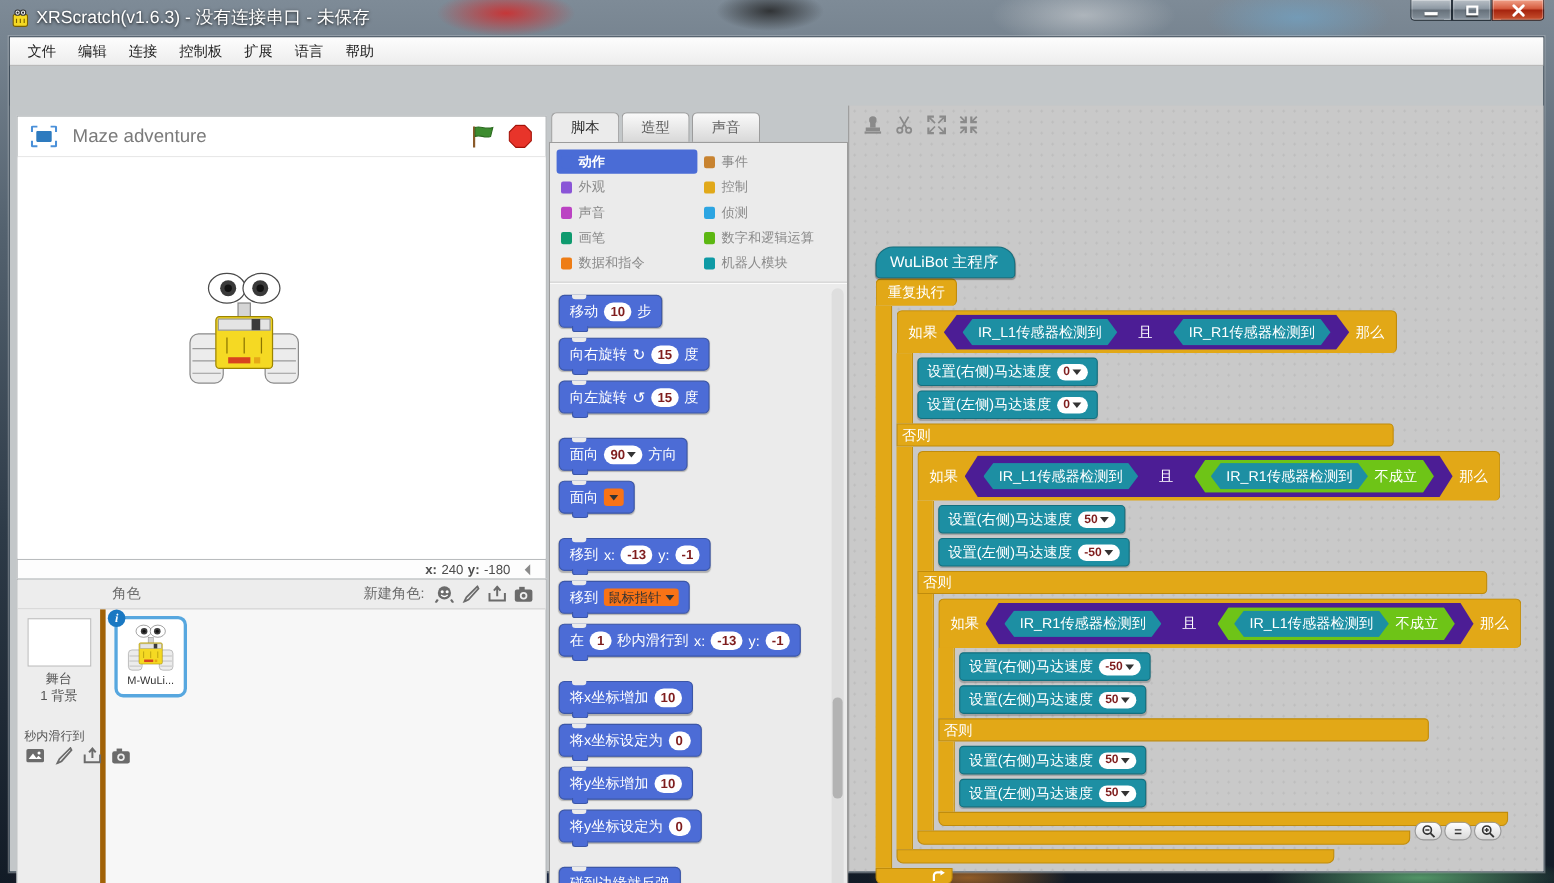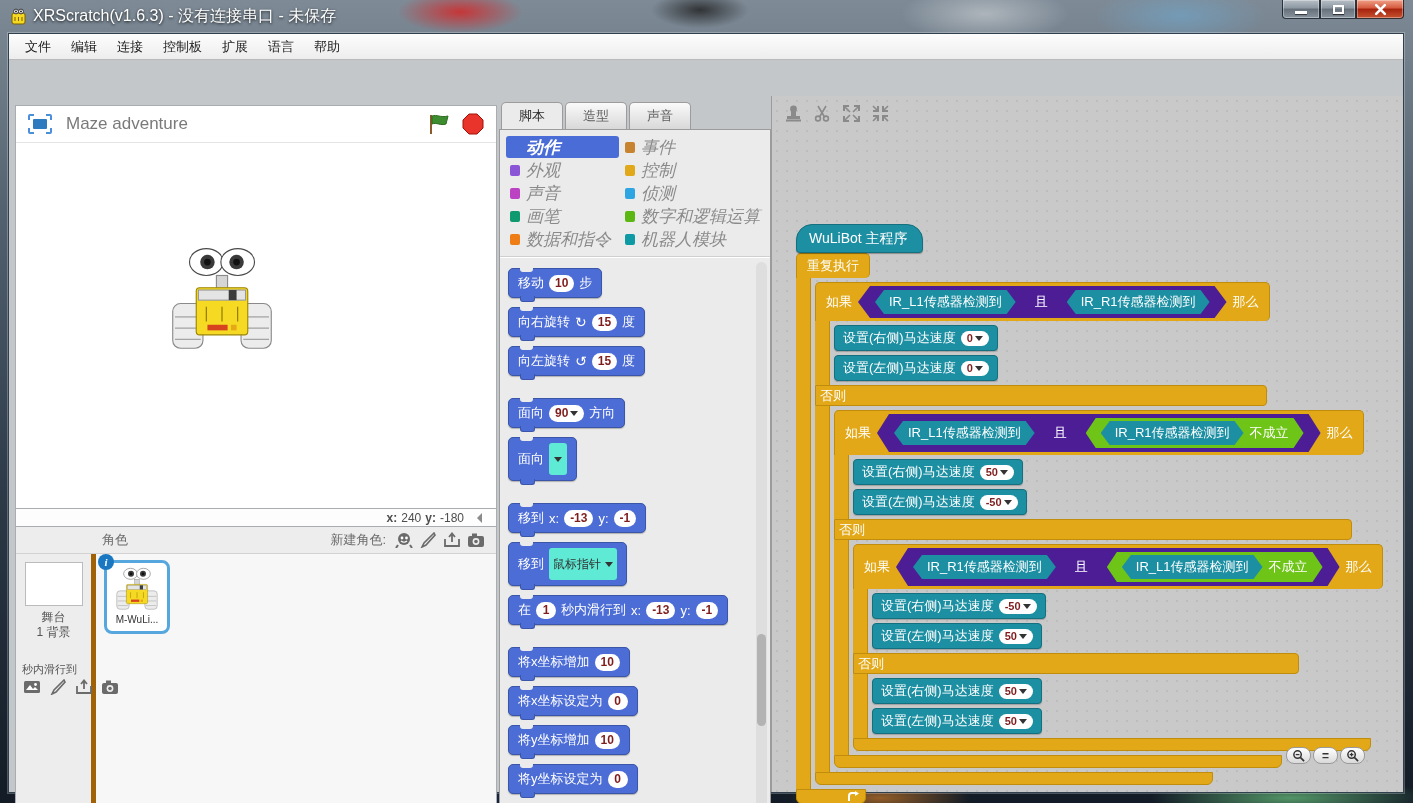--- a/index.html
+++ b/index.html
@@ -88,38 +88,38 @@
   #tabs { display:flex; height:27px; padding-left:2px; }
   .tab { width:62px; margin-right:2px; border:1px solid #9c9c9c; border-bottom:none;
     border-radius:5px 5px 0 0; background:linear-gradient(#fafafa,#d8d8d8);
     font-size:13px; color:#5f5f5f; display:flex; align-items:center; justify-content:center; }
   .tab.active { background:#ebebeb; color:#2b2b2b; position:relative; z-index:2; }
   #palette-box { position:absolute; left:0; right:0; top:27px; bottom:0;
     background:#ebebeb; border:1px solid #9c9c9c; }
   #categories { display:grid; grid-template-columns:1fr 1fr; gap:1px 2px; padding:6px 6px 4px 6px; }
   .cat { display:flex; align-items:center; height:22px; border-radius:3px; padding:0 4px; }
   .cat .chip { width:10px; height:11px; border-radius:2px; margin-right:6px; flex:none; }
-  .cat .clabel { font-size:17px; color:#8a8a8a; white-space:nowrap;font-style:italic; }
+  .cat .clabel { font-size:12px; color:#8a8a8a; white-space:nowrap; }
   .cat.active { background:#4a6cd6; }
   .cat.active .clabel { color:#fff; font-weight:bold; }
   #cat-divider { height:1px; background:#cfcfcf; box-shadow:0 1px 0 #fff; margin:2px 0 0 0; }
   #pblocks { position:absolute; left:0; right:14px; top:128px; bottom:0; padding:10px 0 0 8px; overflow:hidden; }
   .pblock { position:relative; display:flex; width:max-content; align-items:center; gap:5px;
     background:#4c6cd6; border:1px solid #3b56a8; border-radius:5px; color:#fff;
     padding:5px 9px; font-size:13px; margin-bottom:9px; box-shadow:0 1px 1px rgba(0,0,0,.25); }
   .pblock.gap { margin-top:22px; }
   .pblock::before { content:""; position:absolute; top:-1px; left:11px; width:13px; height:4px;
     background:#ebebeb; border-radius:0 0 3px 3px; }
   .pblock::after { content:""; position:absolute; bottom:-5px; left:11px; width:13px; height:5px;
     background:#4c6cd6; border:1px solid #3b56a8; border-top:none; border-radius:0 0 3px 3px; }
   .oval { display:inline-flex; align-items:center; gap:2px; background:#fff; border-radius:10px;
     min-width:20px; height:17px; padding:0 6px; justify-content:center;
     color:#7f1d1d; font-weight:bold; font-size:12px;text-align:right; }
-  .ddbox { display:inline-flex; align-items:center; gap:4px; background:#5eead4; border-radius:3px;
-    min-width:18px; height:32px; padding:0 4px; color:#333; font-size:12px; justify-content:center; }
+  .ddbox { display:inline-flex; align-items:center; gap:4px; background:#f97316; border-radius:3px;
+    min-width:18px; height:16px; padding:0 4px; color:#333; font-size:12px; justify-content:center; }
   .caret { width:0; height:0; border:4px solid transparent; border-top:5px solid #333; transform:translateY(2px); }
   .rot { font-size:14px; line-height:12px; }
   #pal-scrollbar { position:absolute; right:3px; top:132px; bottom:6px; width:11px;
     background:#dedede; border-radius:6px; }
   #pal-thumb { position:absolute; left:1px; width:9px; top:66%; height:92px; background:#b3b3b3; border-radius:5px; }
 
   
   #script-panel { position:absolute; left:762px; top:0; right:0; bottom:0;
     background-color:#c9c9c9;
     background-image:radial-gradient(#bdbdbd 1px, transparent 1.1px);

